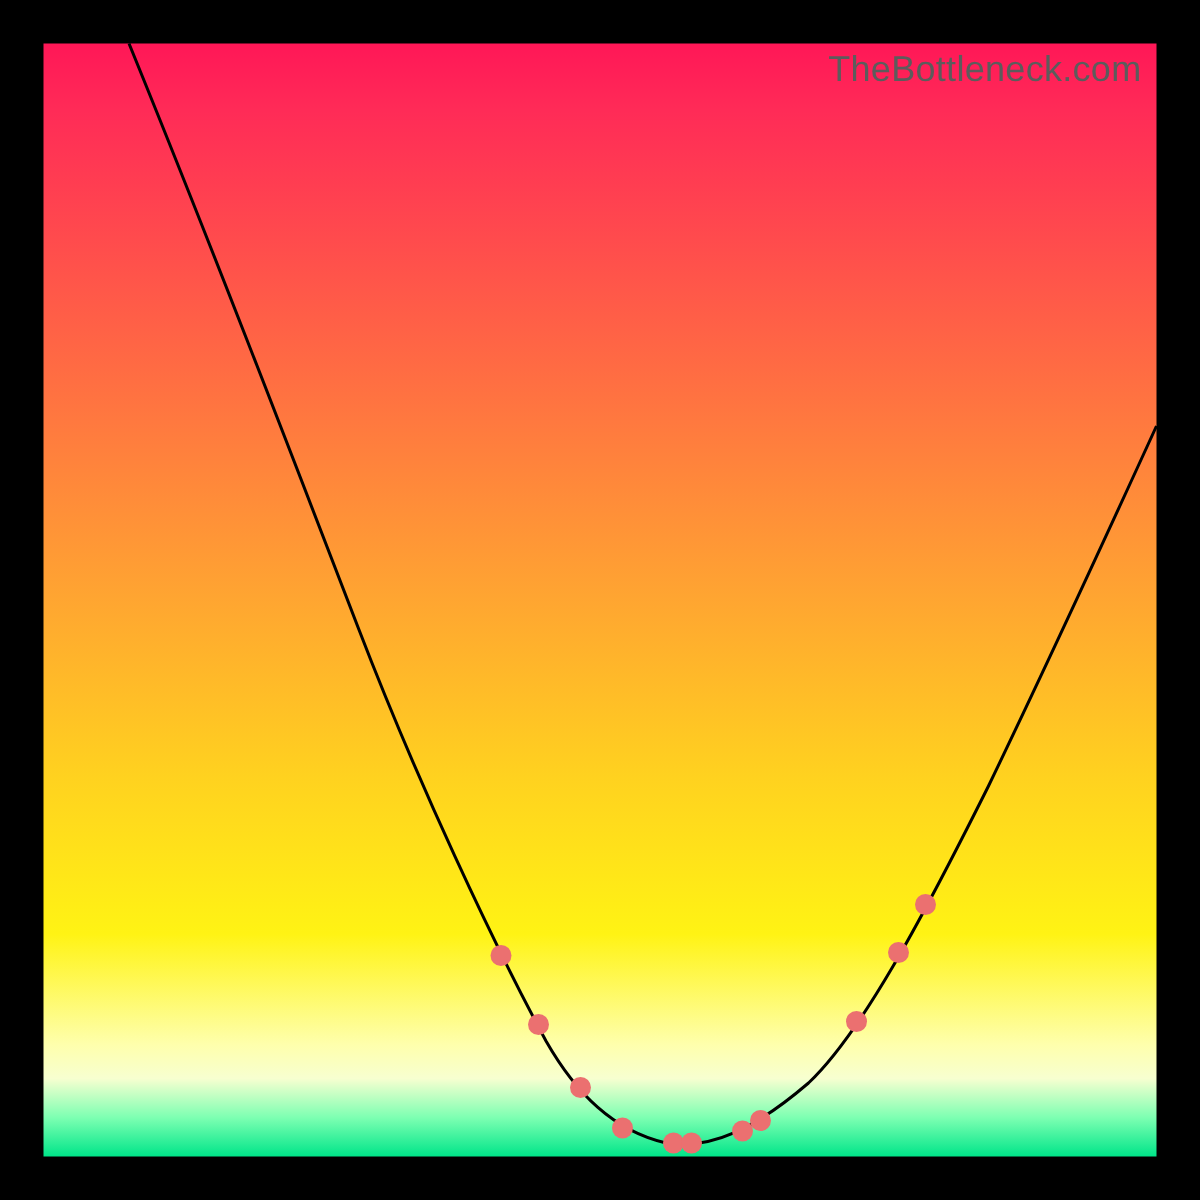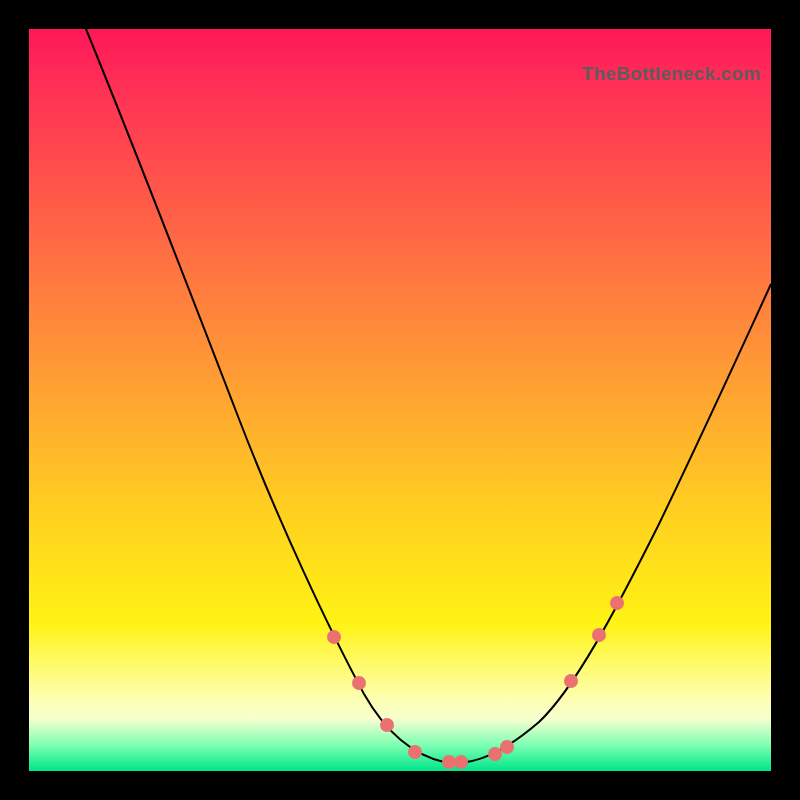--- a/index.html
+++ b/index.html
@@ -38,25 +38,24 @@
       #feffad 90%,
       #f7ffd0 93%,
       #7dffb2 96.5%,
       #00e589 100%
     );
   }
   .attribution {
     position: absolute;
     top: 4px;
     right: 10px;
-    font-size: 19px;
+    font-size: 24px;
     color: #5c5c5c;
     letter-spacing: 0.2px;
-    font-weight: 700;
-    margin-top: 30px;
+    font-weight: 400;
   }
   svg.curve {
     position: absolute;
     left: 0;
     top: 0;
     width: 742px;
     height: 742px;
     overflow: visible;
   }
   .main-curve {

